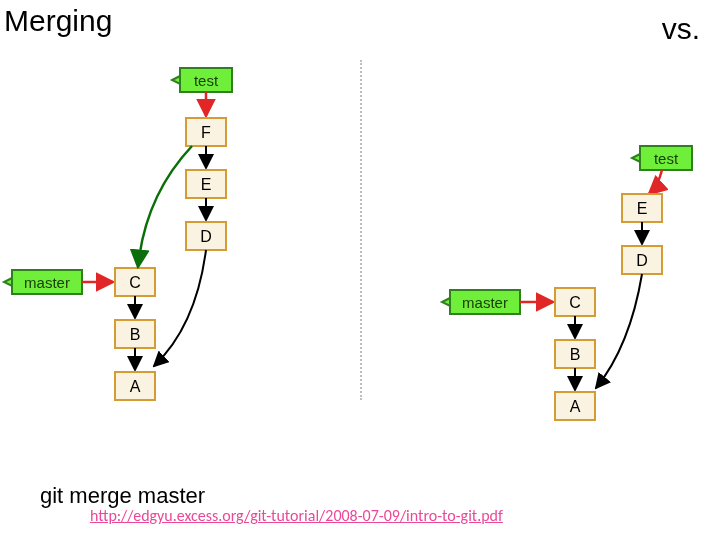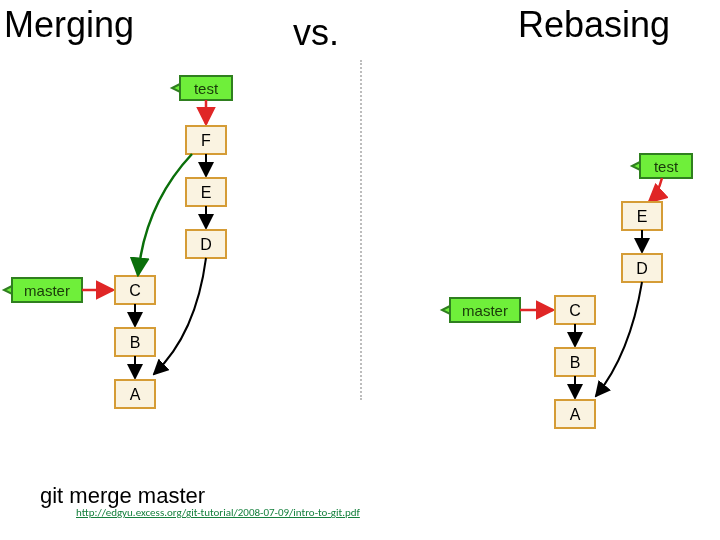--- a/index.html
+++ b/index.html
@@ -11,21 +11,21 @@
     background: #fff;
     position: relative;
   }
   .header {
     display: flex;
     justify-content: space-between;
     align-items: flex-start;
     padding: 4px 20px 0 4px;
   }
   .title {
-    font-size: 36px;
+    font-size: 30px;
     color: #000;
   }
   .title.left { margin-left: 0; }
   .title.center { margin-left: -20px; margin-top: 8px; }
   .title.right { margin-right: 30px; }
 
   
   .diagram-area {
     position: relative;
     width: 656px;
@@ -94,35 +94,34 @@
     position: absolute;
     left: 40px;
     top: 470px;
     font-family: Arial, sans-serif;
     font-size: 22px;
     color: #000;
     margin-top: 13px;
   }
   .linkrow {
     position: absolute;
-    left: 76px;
+    left: 90px;
     top: 506px;
     font-family: Calibri, Arial, sans-serif;
-    font-size: 11px;
-    color: #15803d;
+    font-size: 16px;
+    color: #ec4899;
     text-decoration: underline;
   }
 </style>
 </head>
 <body>
 
 <div class="header">
   <div class="title left">Merging</div>
   <div class="title center">vs.</div>
-  <div class="title right">Rebasing</div>
 </div>
 
 <div class="divider"></div>
 
 <div class="diagram-area">
 
 <svg class="diagram left-diagram" width="320" height="410" viewBox="0 0 320 410">
   <defs>
     <marker id="arrRed" markerWidth="8" markerHeight="8" refX="7" refY="4" orient="auto">
       <path d="M0,0 L8,4 L0,8 Z" fill="#e02626"></path>

